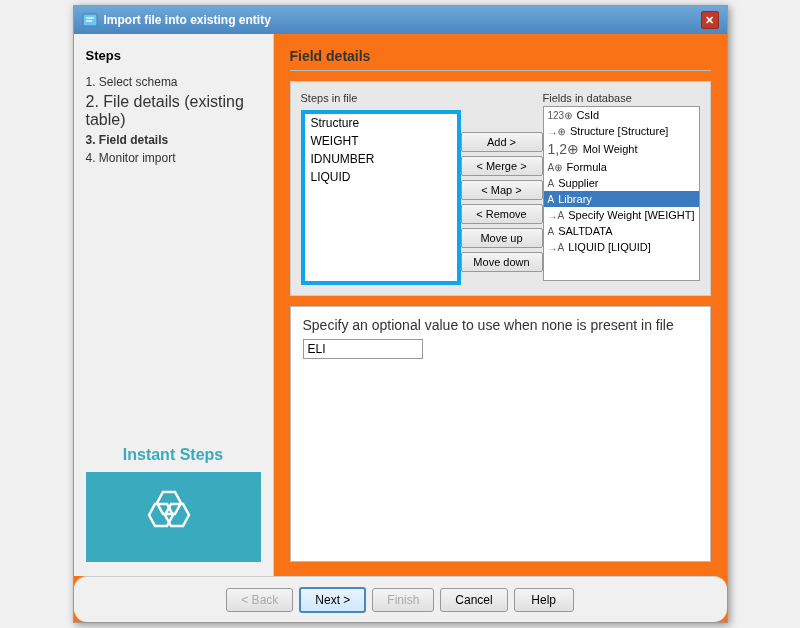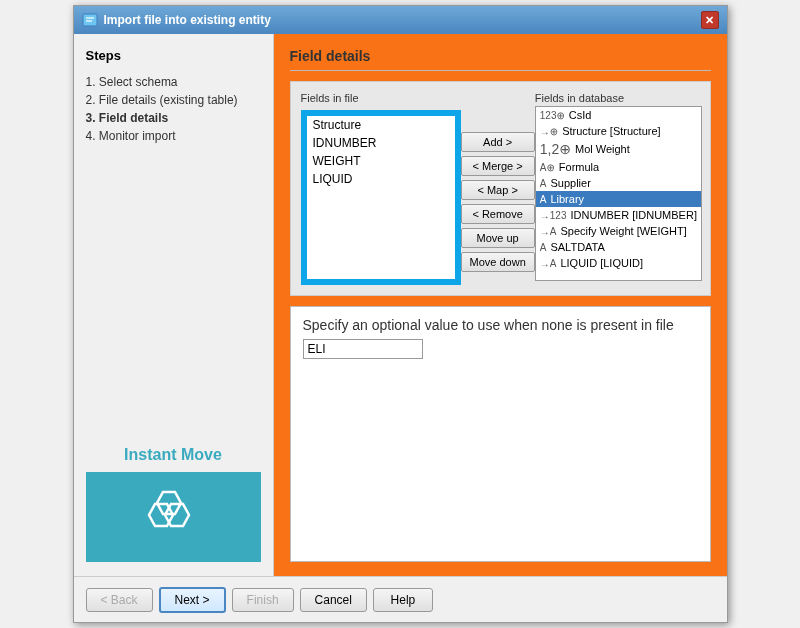--- a/index.html
+++ b/index.html
@@ -129,21 +129,21 @@
       display: flex;
       flex-direction: column;
       gap: 4px;
     }
     .panel-label {
       font-size: 11px;
       color: #333;
       margin-bottom: 2px;
     }
     .list-box {
-      border: 6px solid #0ea5e9;
+      border: 4px solid #0ea5e9;
       background: white;
       width: 160px;
       height: 175px;
       overflow-y: auto;
       overflow-x: hidden;
     }
     .list-item {
       padding: 2px 6px;
       font-size: 12px;
       cursor: pointer;
@@ -210,25 +210,26 @@
       padding: 2px 4px;
       font-size: 12px;
       width: 120px;
       outline: none;
     }
     .footer {
       background: #f0f0f0;
       border-top: 1px solid #ccc;
       padding: 8px 12px;
       display: flex;
-      justify-content: flex-start;
+      justify-content: center;
       gap: 6px;
       flex-shrink: 0;
       height: 46px;
       align-items: center;
+      border-radius: 13px;
     }
     .footer-btn {
       padding: 4px 14px;
       font-size: 12px;
       background: linear-gradient(to bottom, #f5f5f5, #e0e0e0);
       border: 1px solid #999;
       border-radius: 3px;
       cursor: pointer;
       min-width: 60px;
       text-align: center;
@@ -265,61 +266,61 @@
 
   <div class="content-area">
 
     <div class="sidebar">
       <div class="sidebar-title">Steps</div>
       <ol class="steps-list" style="list-style: none; padding-left: 0;">
         <li style="padding: 2px 0; font-size:12px;">
           <span>1. </span>
           <span>Select schema</span>
         </li>
-        <li style="padding: 2px 0; font-size:12px;">
+        <li style="padding: 2px 0; font-size:16px;">
           <span>2. </span>
           <span>File details (existing table)</span>
         </li>
         <li style="padding: 2px 0; font-size:12px; font-weight: bold;">
           <span>3. </span>
           <span>Field details</span>
         </li>
         <li style="padding: 2px 0; font-size:12px;">
           <span>4. </span>
           <span>Monitor import</span>
         </li>
       </ol>
 
       <div class="sidebar-bottom">
-        <div class="brand-text">Instant Move</div>
+        <div class="brand-text">Instant Steps</div>
         <div class="brand-logo">
           <div class="hexagon-icon">
             <svg viewBox="0 0 60 60" fill="none">
 
               <polygon points="20,6 32,6 38,17 32,28 20,28 14,17" stroke="white" stroke-width="2.5" fill="none"></polygon>
               <polygon points="28,18 40,18 46,29 40,40 28,40 22,29" stroke="white" stroke-width="2.5" fill="none"></polygon>
               <polygon points="12,18 24,18 30,29 24,40 12,40 6,29" stroke="white" stroke-width="2.5" fill="none"></polygon>
             </svg>
           </div>
         </div>
       </div>
     </div>
 
     <div class="main-content">
       <div class="section-title">Field details</div>
 
       <div style="background: #e8e8e8; border: 1px solid #ccc; padding: 10px; margin-bottom: 8px;">
         <div class="fields-row">
 
           <div class="fields-panel">
-            <div class="panel-label">Fields in file</div>
+            <div class="panel-label">Steps in file</div>
             <div class="list-box">
               <div class="list-item">Structure</div>
+              <div class="list-item">WEIGHT</div>
               <div class="list-item">IDNUMBER</div>
-              <div class="list-item">WEIGHT</div>
               <div class="list-item">LIQUID</div>
             </div>
           </div>
 
           <div class="buttons-col">
             <div style="height: 18px;"></div>
             <button class="btn">Add &gt;</button>
             <button class="btn">&lt; Merge &gt;</button>
             <button class="btn">&lt; Map &gt;</button>
             <button class="btn">&lt; Remove</button>
@@ -349,24 +350,20 @@
                 </div>
                 <div class="db-item">
                   <span style="font-size:10px; color:#555;">A</span>
                   <span>Supplier</span>
                 </div>
                 <div class="db-item selected">
                   <span style="font-size:10px;">A</span>
                   <span>Library</span>
                 </div>
                 <div class="db-item">
-                  <span style="font-size:10px; color:#555;">→123</span>
-                  <span>IDNUMBER [IDNUMBER]</span>
-                </div>
-                <div class="db-item">
                   <span style="font-size:10px; color:#555;">→A</span>
                   <span>Specify Weight [WEIGHT]</span>
                 </div>
                 <div class="db-item">
                   <span style="font-size:10px; color:#555;">A</span>
                   <span>SALTDATA</span>
                 </div>
                 <div class="db-item">
                   <span style="font-size:10px; color:#555;">→A</span>
                   <span>LIQUID [LIQUID]</span>

